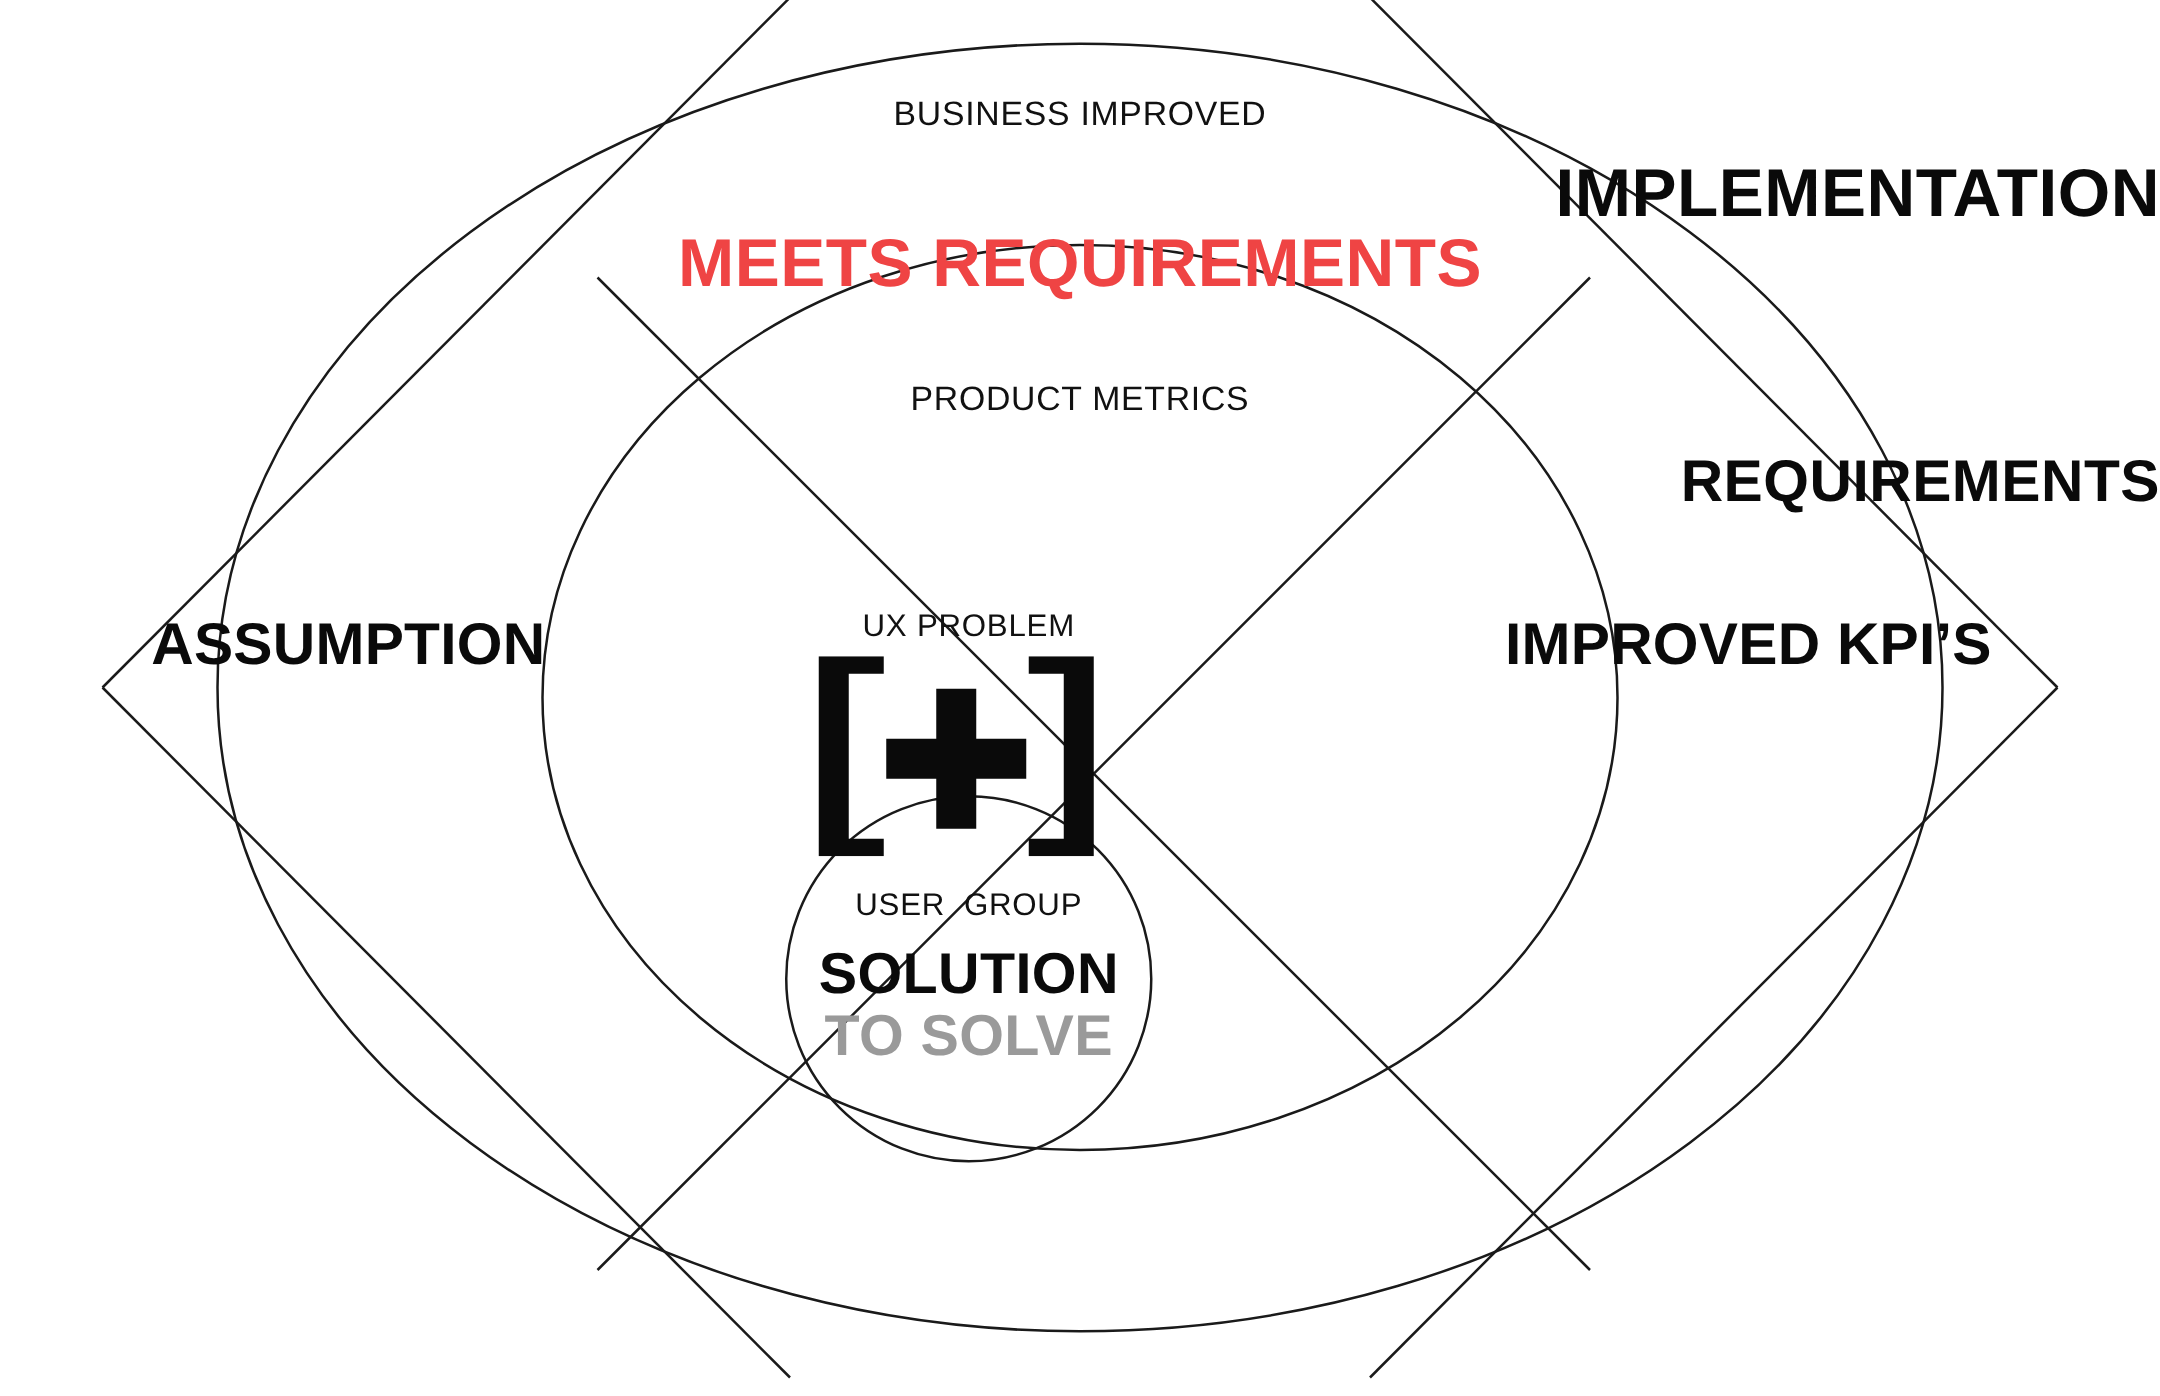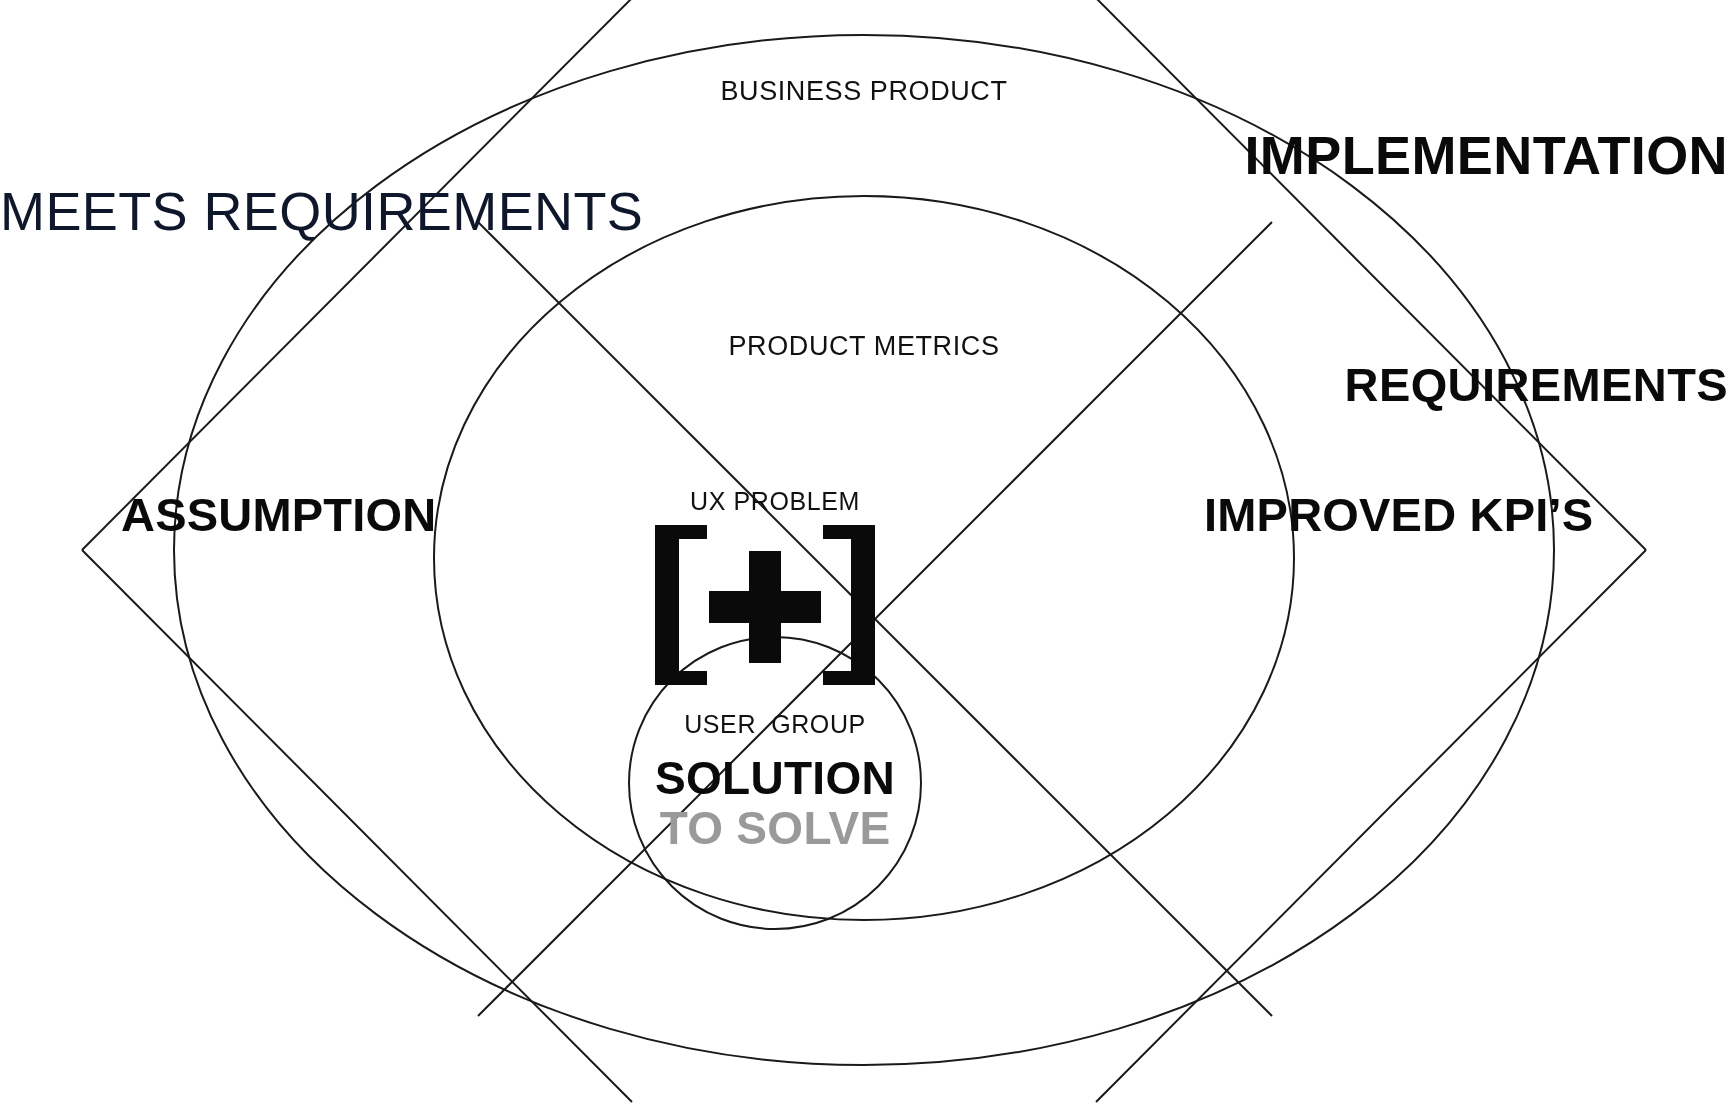--- a/index.html
+++ b/index.html
@@ -49,24 +49,24 @@
   }
   .cap-bold {
     font-size: 50px;
     font-weight: 700;
     letter-spacing: 0.4px;
     color: #0a0a0a;
     text-align: right;
   }
   .cap-grey {
     font-size: 50px;
-    font-weight: 400;
+    font-weight: 700;
     letter-spacing: 0.4px;
-    color: #0f172a;
-    text-align: left;
+    color: #ef4444;
+    text-align: center;
   }
   .side-label {
     font-size: 47px;
     font-weight: 700;
     letter-spacing: 0.2px;
     color: #0a0a0a;
   }
   .prob-bold {
     font-size: 43px;
     font-weight: 700;
@@ -112,27 +112,27 @@
       <path class="geom-line" d="M 1272 222 L 478 1016"></path>
     </g>
 
     <ellipse class="geom-line" cx="864" cy="550" rx="690" ry="515"></ellipse>
 
     <ellipse class="geom-line" cx="864" cy="558" rx="430" ry="362"></ellipse>
 
     <circle class="geom-line" cx="775" cy="783" r="146"></circle>
   </svg>
 
-  <div class="label centered cap-small" style="top: 78px;">BUSINESS PRODUCT</div>
+  <div class="label centered cap-small" style="top: 78px;">BUSINESS IMPROVED</div>
 
   <div class="label centered cap-bold" style="top: 128px; font-size: 54px;">IMPLEMENTATION</div>
 
   <div class="label centered cap-grey" style="top: 184px; font-size: 54px;">MEETS REQUIREMENTS</div>
 
-  <div class="label centered cap-small" style="top: 306px; margin-top: 27px;">PRODUCT METRICS</div>
+  <div class="label centered cap-small" style="top: 306px;">PRODUCT METRICS</div>
 
   <div class="label centered cap-bold" style="top: 361px; font-size: 47px;">REQUIREMENTS</div>
 
 
   <div class="label tiny-cap" style="top: 489px; left: 565px; width: 420px;">UX PROBLEM</div>
 
   <svg style="position:absolute; left: 645px; top: 525px; width: 240px; height: 160px;" viewBox="0 0 240 160" xmlns="http://www.w3.org/2000/svg">
 
     <path d="M 10 0 H 62 V 14 H 34 V 146 H 62 V 160 H 10 Z" fill="#0a0a0a"></path>
 

